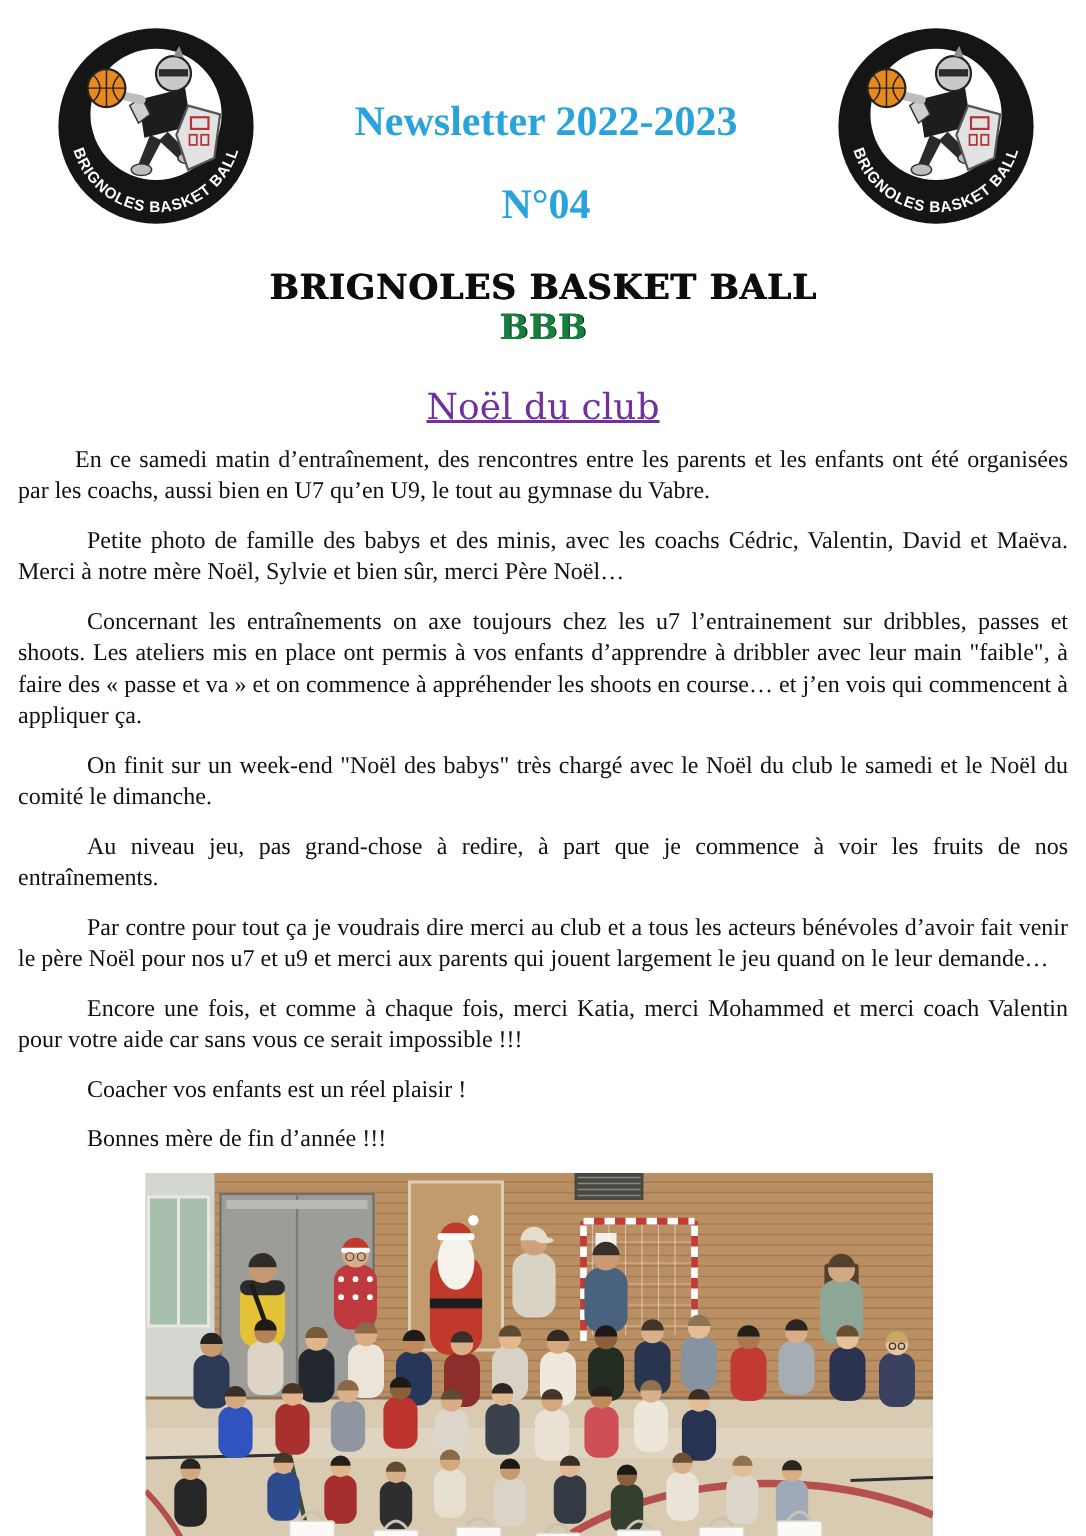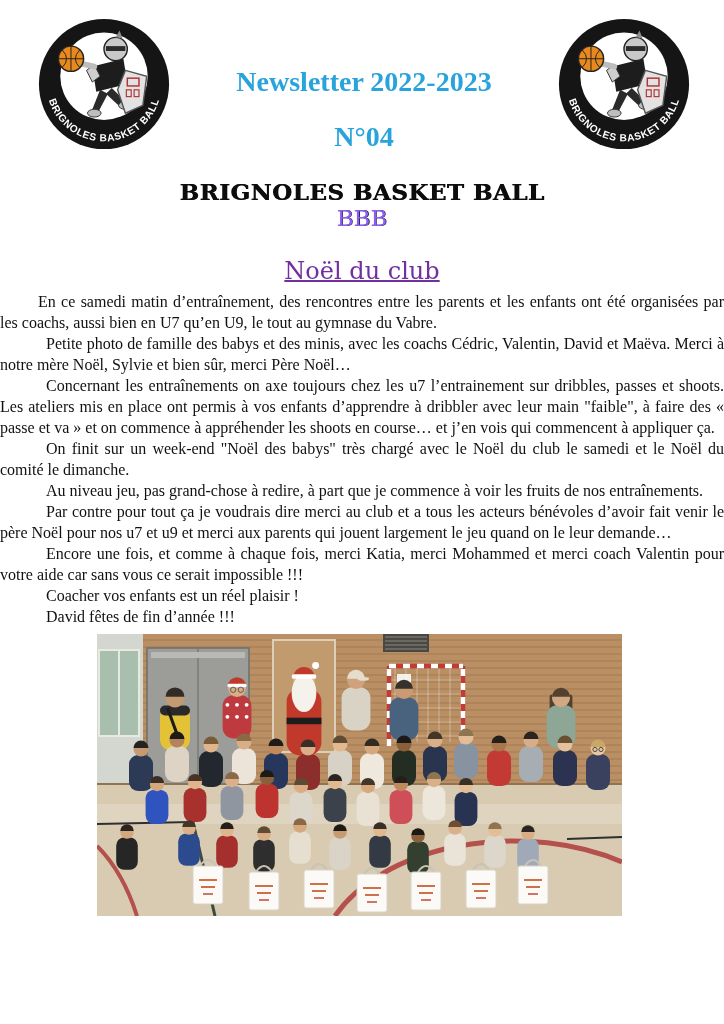--- a/index.html
+++ b/index.html
@@ -17,33 +17,33 @@
     font-size:28px;line-height:31px;color:#29a3dc;margin-top:24px;
   }
   
   .club-block{text-align:center;margin-top:26px;}
   .club-name{
     font-family:"DejaVu Serif",serif;font-weight:bold;
     font-size:23px;line-height:27px;letter-spacing:0.5px;color:#0d0d0d;
     text-shadow:0.6px 0 0 #0d0d0d;
   }
   .club-abbr{
-    font-family:"DejaVu Serif",serif;font-weight:normal;
-    font-size:23px;line-height:27px;color:#8b5cf6;
+    font-family:"DejaVu Serif",serif;font-weight:bold;
+    font-size:23px;line-height:27px;color:#15803d;
     text-shadow:0.6px 0 0 #0d0d0d;
   }
   
   .article-heading{
     text-align:center;margin-top:26px;
     font-family:"DejaVu Serif",serif;font-weight:normal;
     font-size:24px;line-height:26px;color:#7030a0;
     text-decoration:underline;text-decoration-thickness:2px;
   }
   .doc-body{margin-top:7px;font-size:16px;line-height:21px;text-align:justify;}
-  .doc-body p{margin:0;}
+  .doc-body p{margin:12px;}
   .p-first{margin:0 57px 0 37px;text-indent:38px;}
   .p-std{margin:0 57px 0 57px;text-indent:46px;}
   .gap-before{margin-top:21px;}
   .doc-body b{font-weight:bold;}
   
   .photo-wrap{margin:7px 0 0 97px;width:525px;height:282px;}
   .photo-wrap svg{display:block;}
 </style>
 </head>
 <body>
@@ -128,21 +128,21 @@
 
   <div class="doc-body">
     <p class="p-first"><span>En ce samedi matin d’entraînement, des rencontres entre les parents et les enfants ont été organisées par les coachs, aussi bien en U7 qu’en U9, le tout au gymnase du Vabre.</span></p>
     <p class="p-std"><span>Petite photo de famille des babys et des minis, avec les coachs Cédric, Valentin, David et Maëva. Merci à notre mère Noël, Sylvie et bien sûr, merci Père Noël…</span></p>
     <p class="p-std"><span>Concernant les entraînements on axe toujours chez les u7 l’entrainement sur dribbles, passes et shoots. Les ateliers mis en place ont permis à vos enfants d’apprendre à dribbler avec leur main "faible", à faire des « passe et va » et on commence à appréhender les shoots en course… et j’en vois qui commencent à appliquer ça.</span></p>
     <p class="p-std"><span>On finit sur un week-end "Noël des babys" très chargé avec le Noël du club le samedi et le Noël du comité le dimanche.</span></p>
     <p class="p-std"><span>Au niveau jeu, pas grand-chose à redire, à part que je commence à voir les fruits de nos entraînements.</span></p>
     <p class="p-std"><span>Par contre pour tout ça je voudrais dire merci au club et a tous les acteurs bénévoles d’avoir fait venir le père Noël pour nos u7 et u9 et merci aux parents qui jouent largement le jeu quand on le leur demande…</span></p>
     <p class="p-std"><span>Encore une fois, et comme à chaque fois, merci Katia, merci Mohammed et merci coach Valentin pour votre aide car sans vous ce serait impossible !!!</span></p>
     <p class="p-std"><span>Coacher vos enfants est un réel plaisir !</span></p>
-    <p class="p-std"><span>David fêtes de fin d’année !!!</span></p>
+    <p class="p-std"><span>Bonnes mère de fin d’année !!!</span></p>
   </div>
 
   <div class="photo-wrap">
     <svg id="photo-svg" viewBox="0 0 525 282" width="525" height="282">
         <rect x="0" y="0" width="525" height="160" fill="#b98f63"></rect>
         <line x1="0" y1="6" x2="525" y2="6" stroke="rgba(70,40,12,0.18)" stroke-width="1"></line>
         <line x1="0" y1="13" x2="525" y2="13" stroke="rgba(70,40,12,0.18)" stroke-width="1"></line>
         <line x1="0" y1="20" x2="525" y2="20" stroke="rgba(70,40,12,0.18)" stroke-width="1"></line>
         <line x1="0" y1="27" x2="525" y2="27" stroke="rgba(70,40,12,0.18)" stroke-width="1"></line>
         <line x1="0" y1="34" x2="525" y2="34" stroke="rgba(70,40,12,0.18)" stroke-width="1"></line>

